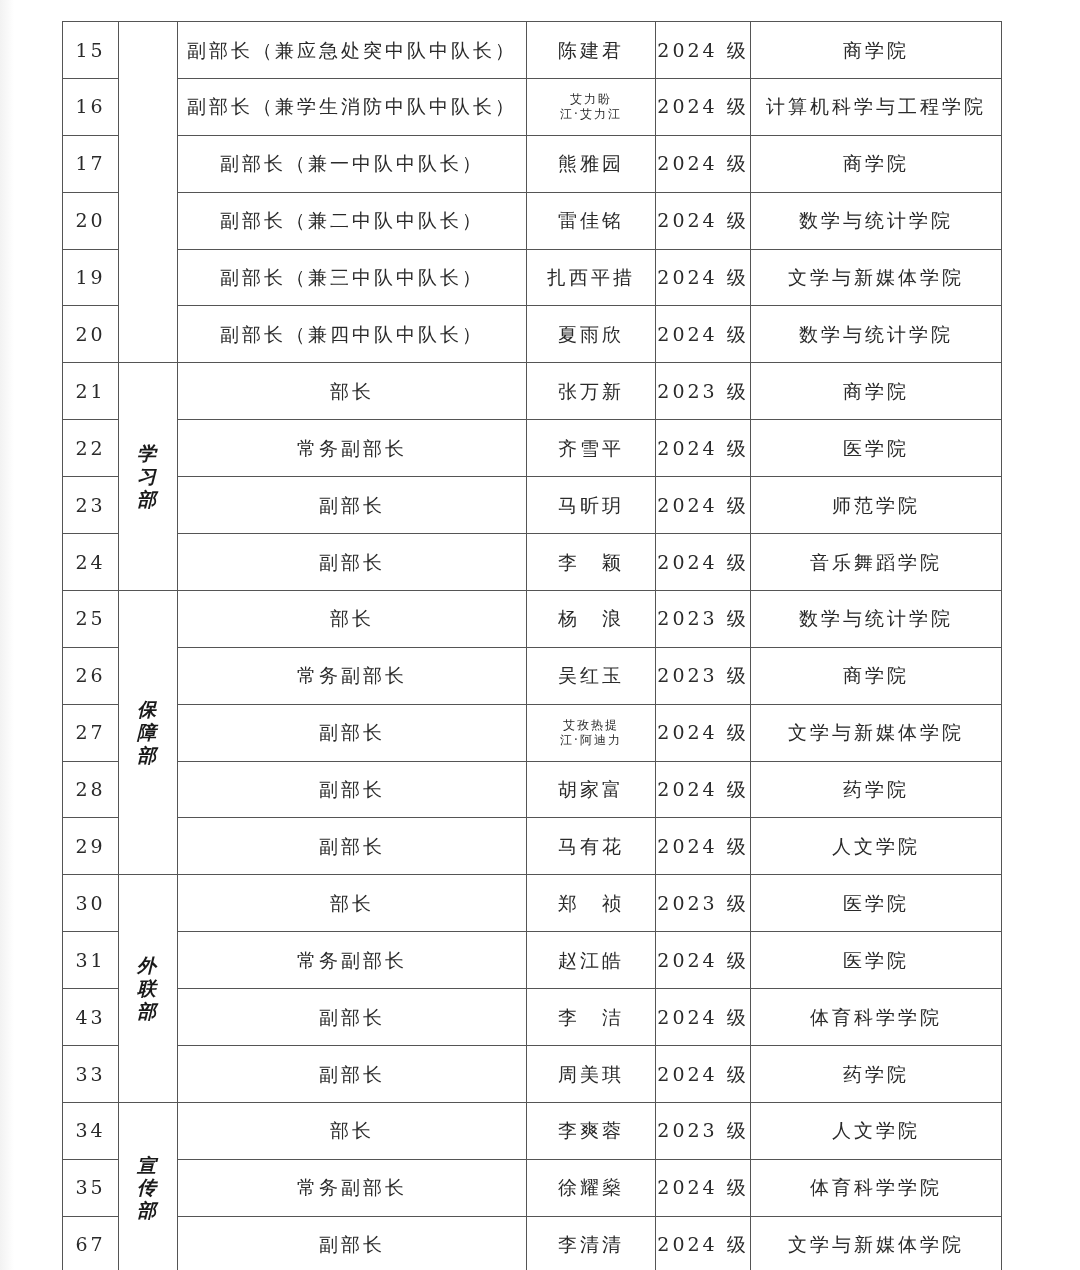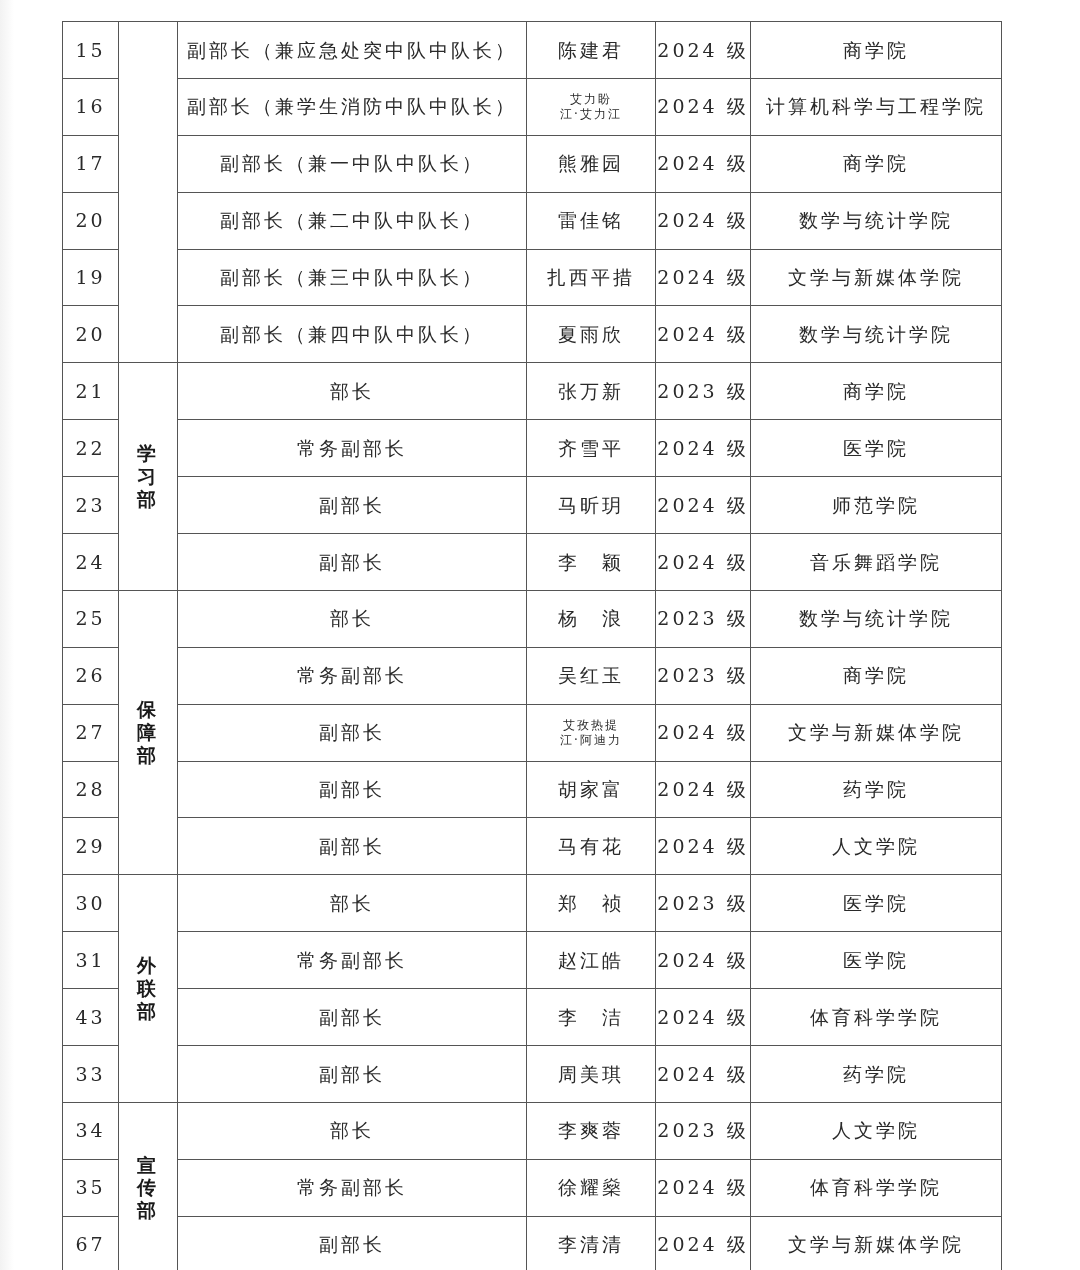--- a/index.html
+++ b/index.html
@@ -40,21 +40,21 @@
     line-height: 1.2;
   }
   td.num { font-size: 19px; letter-spacing: 1px; }
   td.dept {
     font-weight: bold;
     font-size: 20px;
     letter-spacing: 0;
     line-height: 1.4;
     color: #1a1a1a;
   }
-  td.dept span { display: block; width: 1.2em; margin: 9px auto; word-break: break-all; }
+  td.dept span { display: block; width: 1.2em; margin: 9px auto; word-break: break-all; font-style: italic; }
   td.name { font-size: 19px; }
   td.name.two-line { font-size: 12px; line-height: 1.25; letter-spacing: 2px; }
   td.grade { letter-spacing: 2px; margin-left: 12px; }
 </style>
 </head>
 <body>
 
 <div class="page-edge"></div>
 
 <table class="roster">

